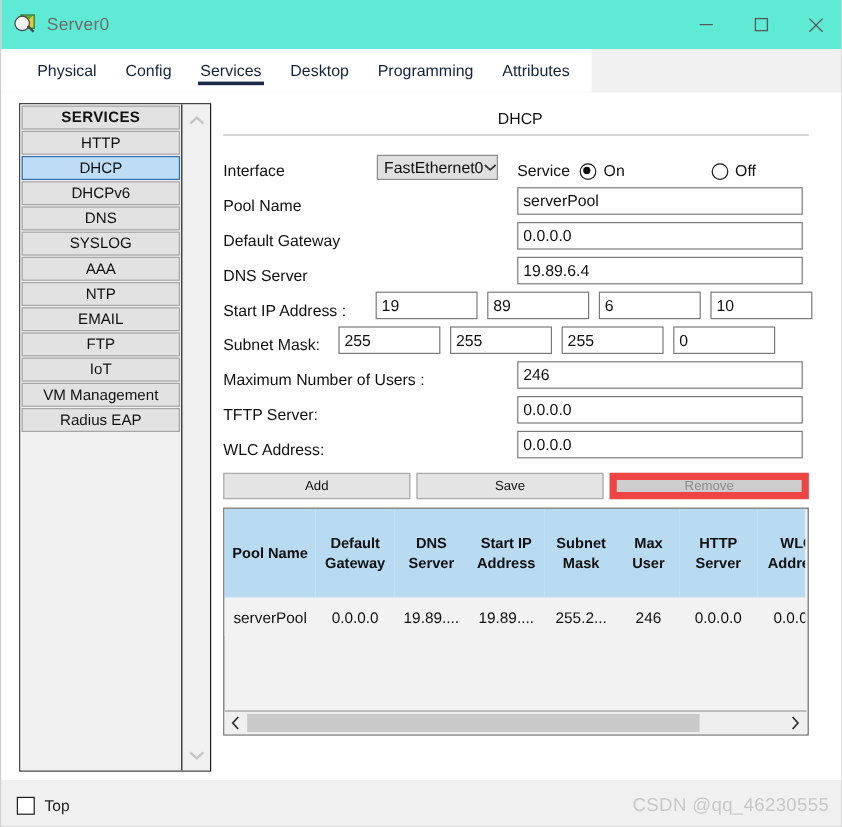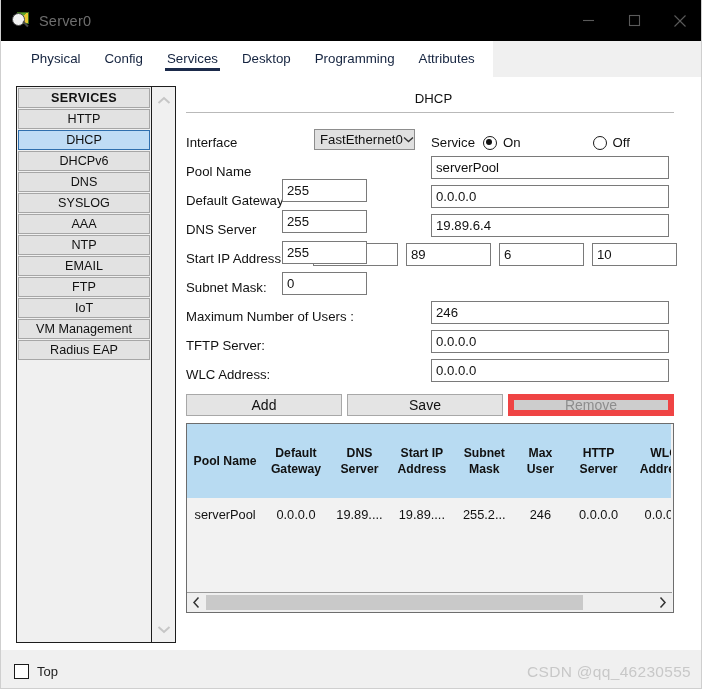--- a/index.html
+++ b/index.html
@@ -19,21 +19,21 @@
     background: #f0f0f0;
     border: 1px solid #cfcfcf;
     border-top: none;
     overflow: hidden;
   }
 
   
   #titlebar {
     position: absolute; left: 0; top: 0;
     width: 702px; height: 41px;
-    background: #000000;
+    background: #5eead4;
     display: flex; align-items: center;
   }
   #app-icon {
     width: 18px; height: 18px;
     margin-left: 11px; margin-right: 9px;
     position: relative; flex: none;
   }
   #app-icon .mag {
     position: absolute; left: 0; top: 1px;
     width: 13px; height: 13px;
@@ -236,21 +236,21 @@
   .octets .txt { width: 85px; }
 
   #btn-row {
     position: absolute; left: 0; top: 308px;
     width: 488px; display: flex; gap: 5px;
   }
   .btn {
     height: 22px; flex: 1;
     background: #e4e4e4;
     border: 1px solid #a8a8a8;
-    font-size: 14px; color: #111;
+    font-size: 11px; color: #111;
     font-family: "Liberation Sans", sans-serif;
     display: flex; align-items: center; justify-content: center;
     cursor: default;
   }
   .btn.disabled {
     background: #cdcdcd;
     border: 6px solid #ef4444;
     color: #8d8d8d;
   }
 
@@ -457,21 +457,21 @@
         <div class="octets" style="left:127px;">
           <input class="txt" type="text" value="19" style="">
           <input class="txt" type="text" value="89" style="">
           <input class="txt" type="text" value="6" style="">
           <input class="txt" type="text" value="10" style="">
         </div>
       </div>
 
       <div class="row">
         <span class="lbl">Subnet Mask:</span>
-        <div class="octets" style="left:96px;flex-direction:column;">
+        <div class="octets" style="left:96px;">
           <input class="txt" type="text" value="255" style="">
           <input class="txt" type="text" value="255" style="">
           <input class="txt" type="text" value="255" style="">
           <input class="txt" type="text" value="0" style="">
         </div>
       </div>
 
       <div class="row">
         <span class="lbl">Maximum Number of Users :</span>
         <input class="txt wide field-right" type="text" value="246" style="">

